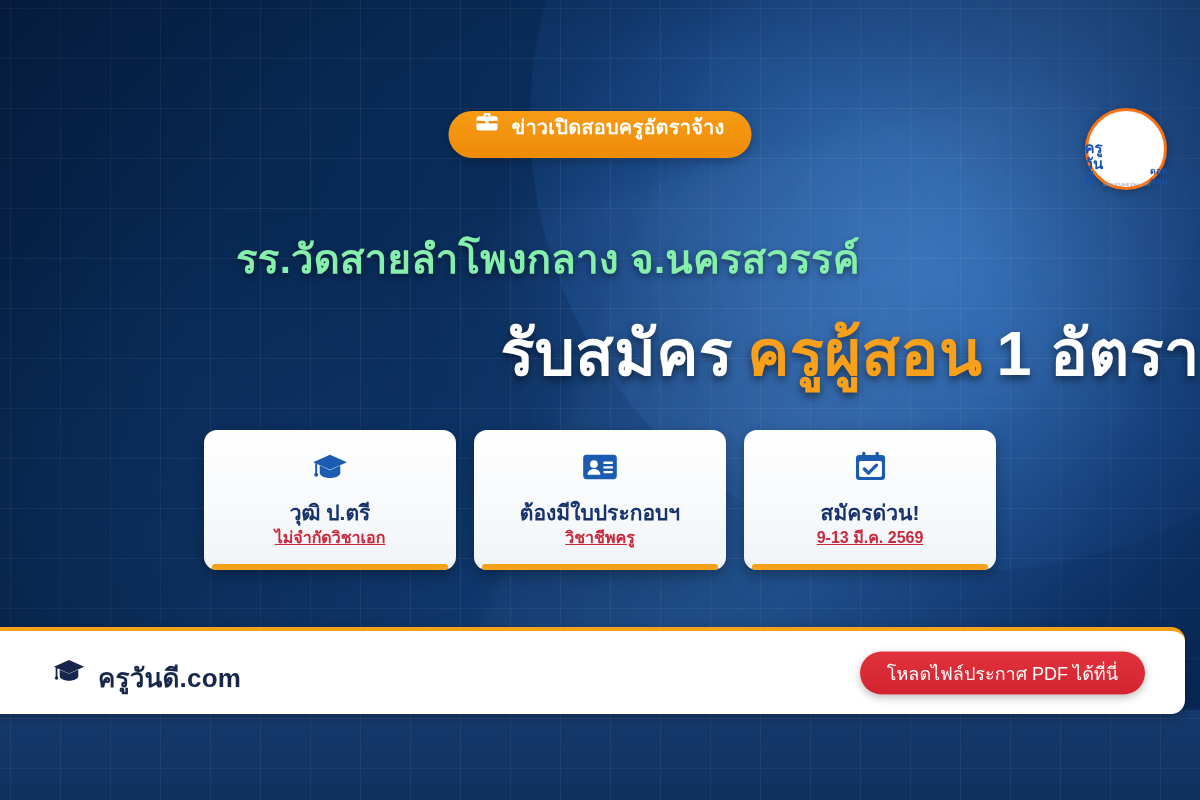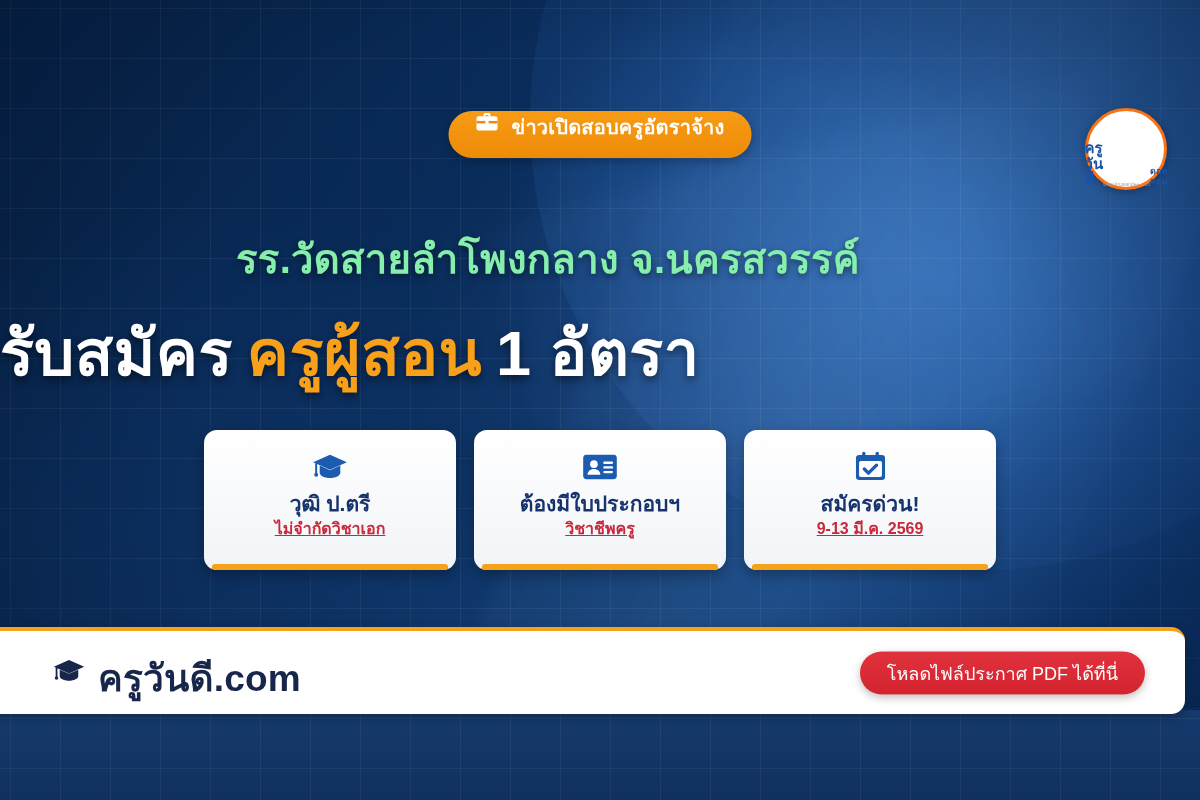--- a/index.html
+++ b/index.html
@@ -140,21 +140,21 @@
     font-size: 40px;
     font-weight: bold;
     letter-spacing: 0.3px;
     text-shadow: 0 3px 7px rgba(0,0,0,0.45);
   }
   .headline-main {
     position: absolute;
     top: 303px;
     left: 0;
     width: 1200px;
-    text-align: left;
+    text-align: right;
     font-size: 63px;
     font-weight: bold;
     color: #ffffff;
     letter-spacing: 0.5px;
     text-shadow: 0 4px 9px rgba(0,0,0,0.5);
     white-space: nowrap;
   }
   .headline-main .hl-accent { color: #f9a01b; }
   .headline-main .hl-sp { display: inline-block; width: 14px; }
 
@@ -180,21 +180,21 @@
     box-shadow: 0 5px 13px rgba(0,0,0,0.3);
   }
   .card .c-icon {
     margin-top: 20px;
     height: 33px;
     display: flex;
     align-items: center;
     justify-content: center;
   }
   .card .c-title {
-    margin-top: 9px;
+    margin-top: 18px;
     color: #17336e;
     font-size: 21px;
     font-weight: bold;
     line-height: 1.1;
   }
   .card .c-sub {
     margin-top: 5px;
     color: #c9283c;
     font-size: 16px;
     font-weight: bold;
@@ -227,21 +227,21 @@
     position: absolute;
     left: 72px;
     top: 50%;
     transform: translateY(-50%);
     display: flex;
     align-items: center;
     gap: 12px;
   }
   .footer-brand .fb-text {
     color: #17264a;
-    font-size: 37px;
+    font-size: 26px;
     font-weight: bold;
     letter-spacing: 0.2px;
     margin-top: 8px;
   }
   .pdf-button {
     position: absolute;
     right: 40px;
     top: 50%;
     transform: translateY(-50%);
     height: 43px;

